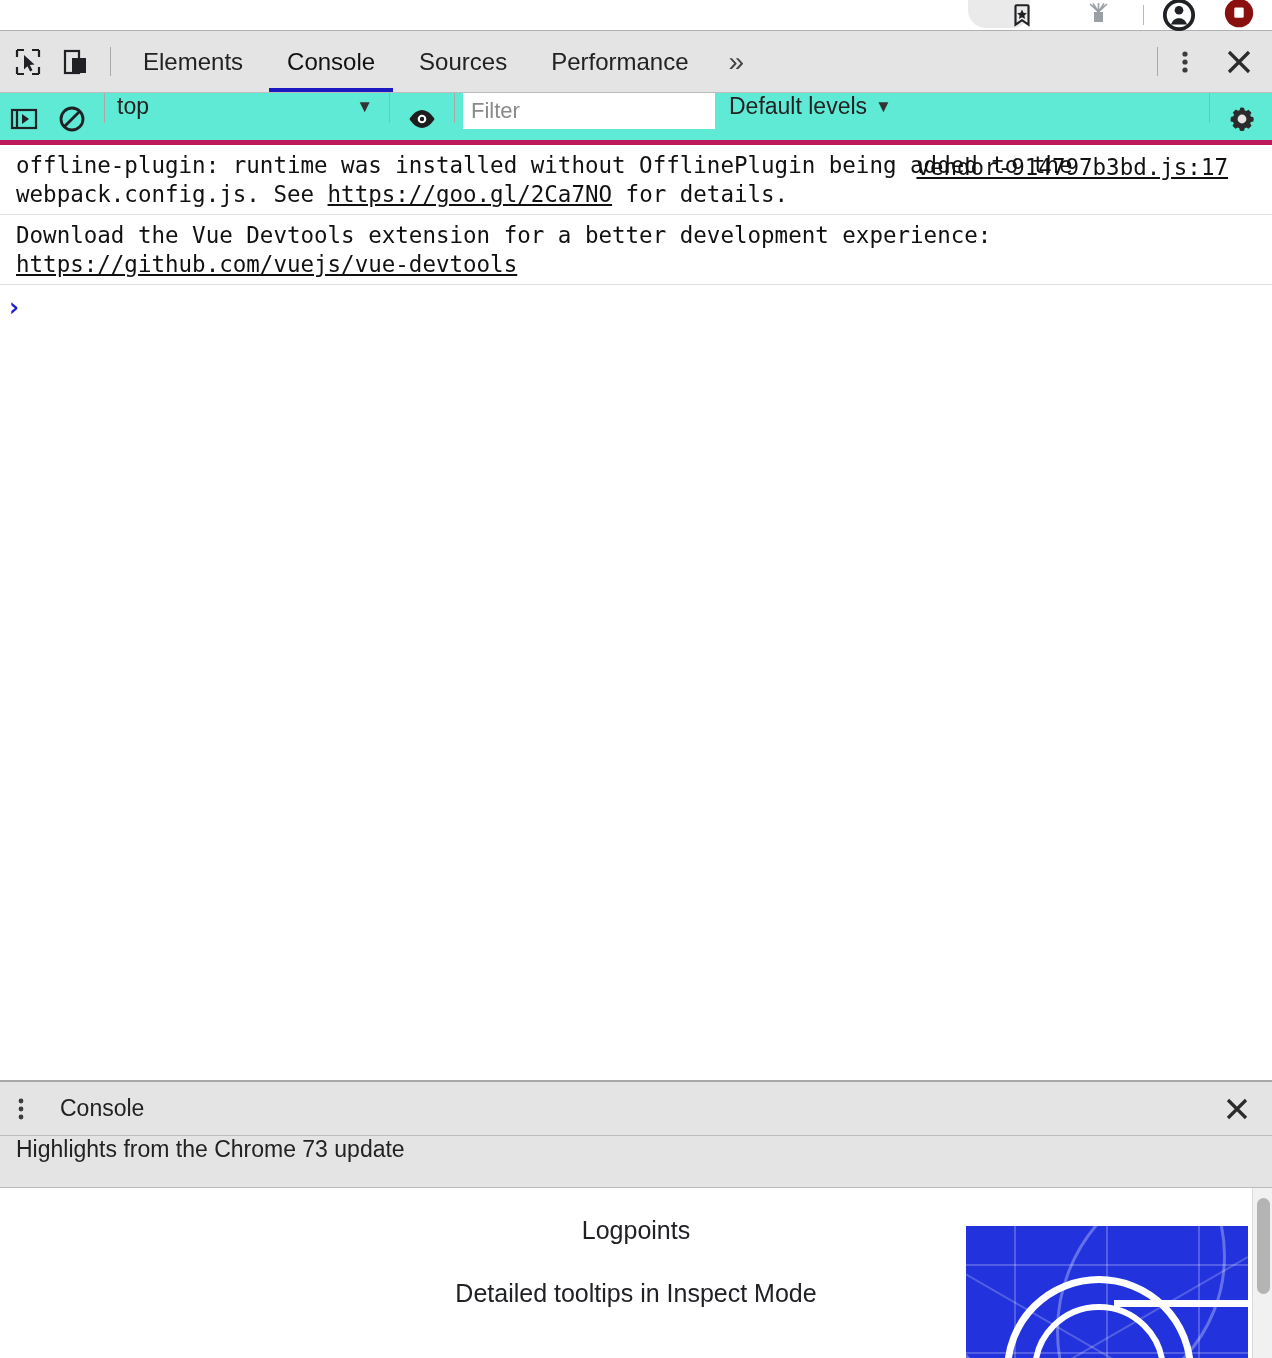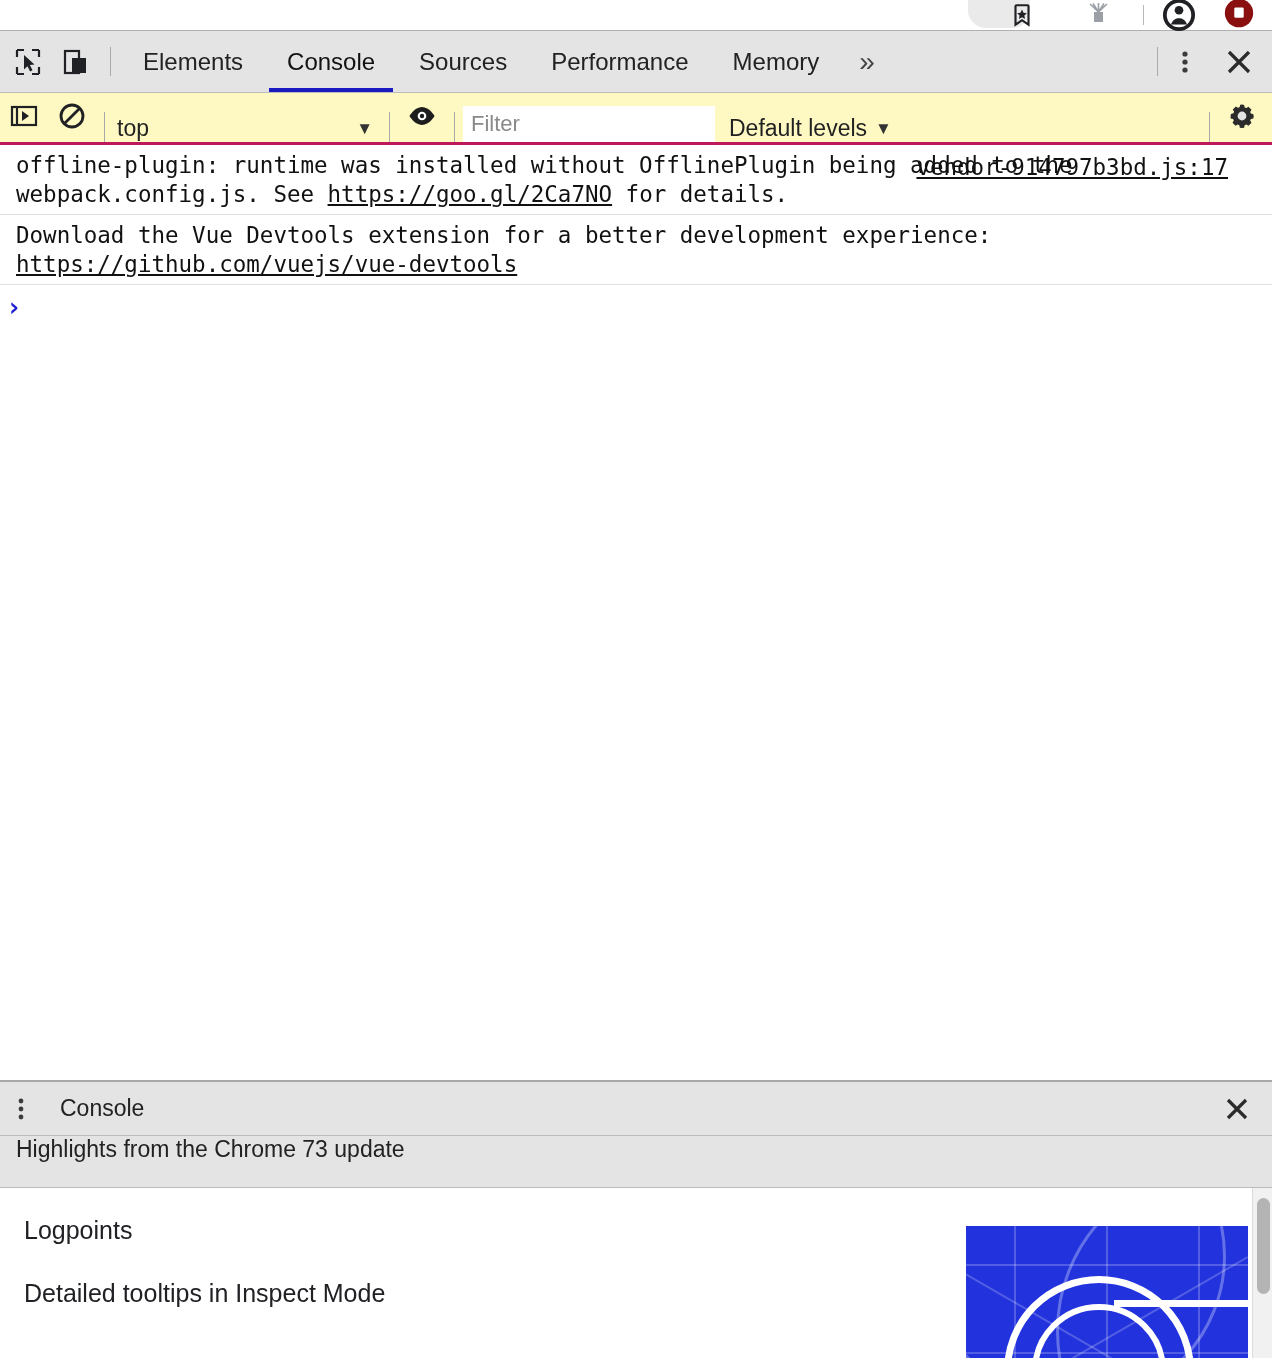--- a/index.html
+++ b/index.html
@@ -89,24 +89,24 @@
   .tabbar-spacer { flex: 1 1 auto; }
   .icon-btn {
     width: 54px;
     display: flex; align-items: center; justify-content: center;
     cursor: pointer;
   }
 
   
   .filterbar {
     height: 52px;
-    background: #fef9c3;
-    border-bottom: 3px solid #be185d;
-    display: flex;
-    align-items: flex-end;
+    background: #5eead4;
+    border-bottom: 5px solid #be185d;
+    display: flex;
+    align-items: flex-start;
     flex: 0 0 auto;
   }
   .fb-btn {
     width: 48px; height: 52px;
     display: flex; align-items: center; justify-content: center;
     cursor: pointer;
   }
   .fb-sep {
     width: 1px; height: 30px; background: #a9a9a9; margin: 0 8px;
   }
@@ -252,20 +252,21 @@
     flex: 1 1 auto;
     background: #ffffff;
     position: relative;
     overflow: hidden;
     display: flex;
   }
   .wn-content {
     flex: 1 1 auto;
     padding: 28px 24px 0 24px;
     min-width: 0;
+    text-align: center;
   }
   .wn-title {
     font-size: 25px;
     color: #202124;
     margin-bottom: 12px;
   }
   .wn-desc {
     font-size: 23px;
     line-height: 27px;
     color: #5f6368;
@@ -395,23 +396,20 @@
       <span>Elements</span>
     </div>
     <div class="tab active">
       <span>Console</span>
     </div>
     <div class="tab">
       <span>Sources</span>
     </div>
     <div class="tab">
       <span>Performance</span>
-    </div>
-    <div class="tab">
-      <span>Memory</span>
     </div>
     <div class="tab more">
       <span>»</span>
     </div>
 
     <div class="tabbar-spacer"></div>
 
     <div class="vsep" style="margin:16px 0;"></div>
 
     <div class="icon-btn">

